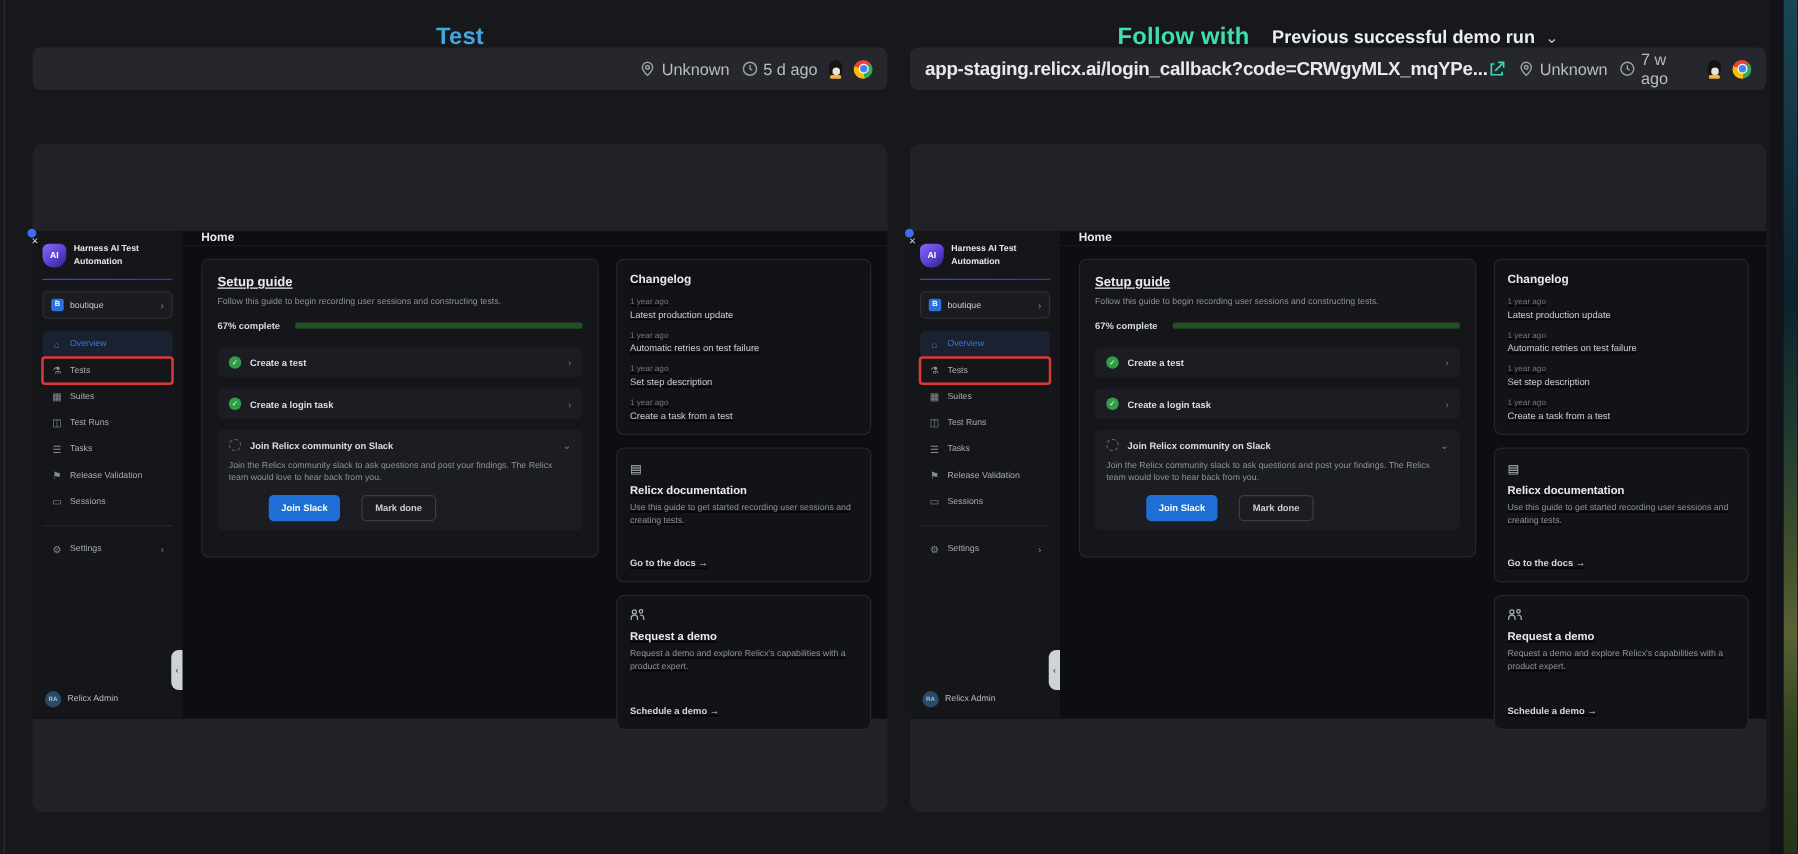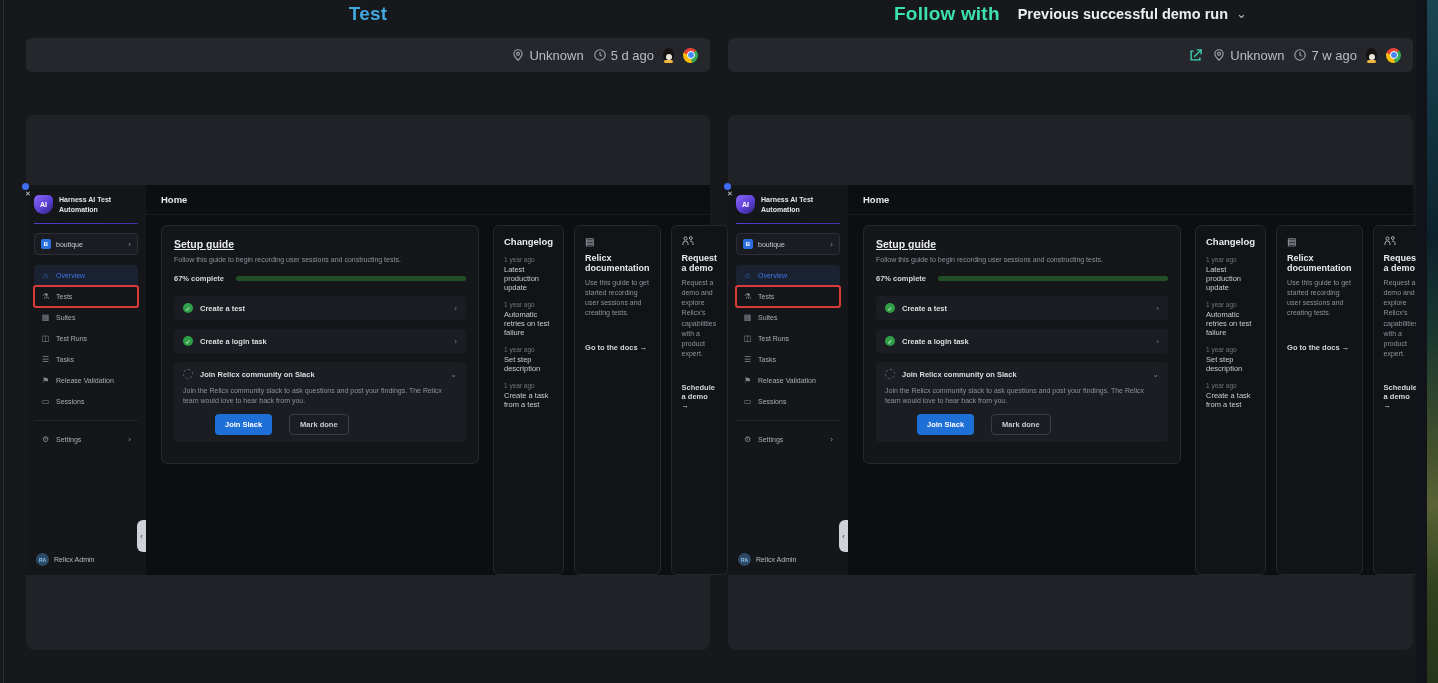--- a/index.html
+++ b/index.html
@@ -6,21 +6,21 @@
   html,body { width:1438px; height:683px; overflow:hidden; }
   body { background:#17181c; font-family:"Liberation Sans", sans-serif; position:relative; }
 
   .edge-line { position:absolute; left:3px; top:0; bottom:0; width:1px; background:#2b2d33; }
 
   
   .panel { position:absolute; top:0; height:683px; }
   .panel-left  { left:26px;  width:684px; }
   .panel-right { left:728px; width:685px; }
 
-  .p-header { position:absolute; top:0; left:0; right:0; height:27px;
+  .p-header { position:absolute; top:16px; left:0; right:0; height:27px;
               display:flex; align-items:center; justify-content:center; gap:18px; }
   .p-title { font-size:19px; font-weight:bold; letter-spacing:.2px; }
   .t-left  { color:#41a7dc; }
   .t-right { color:#3ce0ae; }
   .cmp-dropdown { display:flex; align-items:center; gap:8px; background:none; border:none; cursor:pointer; }
   .cmp-dropdown .dd-label { color:#eceff1; font-size:14.5px; font-weight:bold; }
   .cmp-dropdown .dd-chev { color:#b8bcc2; font-size:13px; line-height:10px; }
 
   .url-bar { position:absolute; top:38px; left:0; right:0; height:34px; background:#26272c;
              border-radius:6px; display:flex; align-items:center; padding:0 12px; }
@@ -101,21 +101,21 @@
   .chk.empty { background:none; border:1px dashed #5a5f66; color:transparent; }
   .step-label { color:#dcdee1; font-size:7.5px; font-weight:bold; }
   .step-chev { margin-left:auto; color:#7b8087; font-size:8px; }
   .step-desc { color:#8d929a; font-size:7px; margin:7px 0 8px; line-height:1.45; }
   .step-btns { display:flex; gap:17px;padding-left:32px; }
   .btn-primary { background:#1e6fd6; border:none; color:#fff; font-size:7.5px; font-weight:bold;
                  padding:5px 10px; border-radius:4px; cursor:pointer; }
   .btn-ghost { background:none; border:1px solid #3a3d44; color:#c9ccd0; font-size:7.5px; font-weight:bold;
                padding:5px 10px; border-radius:4px; cursor:pointer; }
 
-  .right-col { width:204px; flex:none; display:flex; flex-direction:row; gap:10px; }
+  .right-col { width:204px; flex:none; display:flex; flex-direction:column; gap:10px;text-decoration:underline; }
   .rc-card { background:#121317; border:1px solid #26272d; border-radius:6px; padding:10px; }
   .rc-title { color:#e8eaec; font-size:9.5px; font-weight:bold; }
   .cl-entry { margin-top:9px; }
   .cl-time { color:#70757d; font-size:6.5px; }
   .cl-name { color:#c9ccd0; font-size:7.5px; margin-top:2px; }
   .rc-icon { color:#b3b8bf; font-size:10px; }
   .rc-head { color:#e8eaec; font-size:9px; font-weight:bold; margin-top:6px; }
   .rc-desc { color:#8d929a; font-size:7px; margin-top:5px; line-height:1.45; }
   .rc-link { color:#d2d5d9; font-size:7.5px; font-weight:bold; margin-top:24px; cursor:pointer; }
 
@@ -314,20 +314,21 @@
 
 <div class="panel panel-right">
   <div class="p-header">
     <span class="p-title t-right">Follow with</span>
     <button class="cmp-dropdown">
       <span class="dd-label">Previous successful demo run</span>
       <span class="dd-chev">⌄</span>
     </button>
   </div>
   <div class="url-bar">
+    <span class="url-text">app-staging.relicx.ai/login_callback?code=CRWgyMLX_mqYPe...</span>
     <span class="url-icons">
       <svg width="15" height="15" viewBox="0 0 24 24" class="icon-svg" fill="none" stroke="#3fd6b7" stroke-width="2.2">
         <path d="M9 5H5v14h14v-4"></path>
           <path d="M14 3h7v7"></path>
           <path d="M10 14L21 3"></path>
       </svg>
       <span class="meta">
         <svg width="14" height="14" viewBox="0 0 24 24" class="icon-svg" fill="none" stroke="#9ba0a8" stroke-width="2">
           <path d="M12 21s-7-6.1-7-11a7 7 0 1 1 14 0c0 4.9-7 11-7 11z"></path>
             <circle cx="12" cy="10" r="2.5"></circle>

